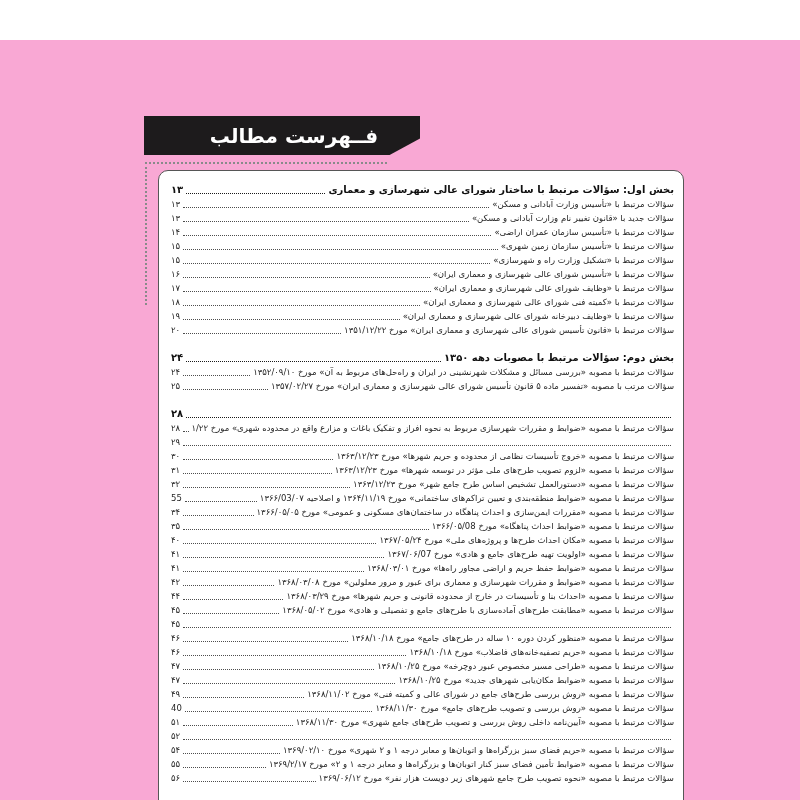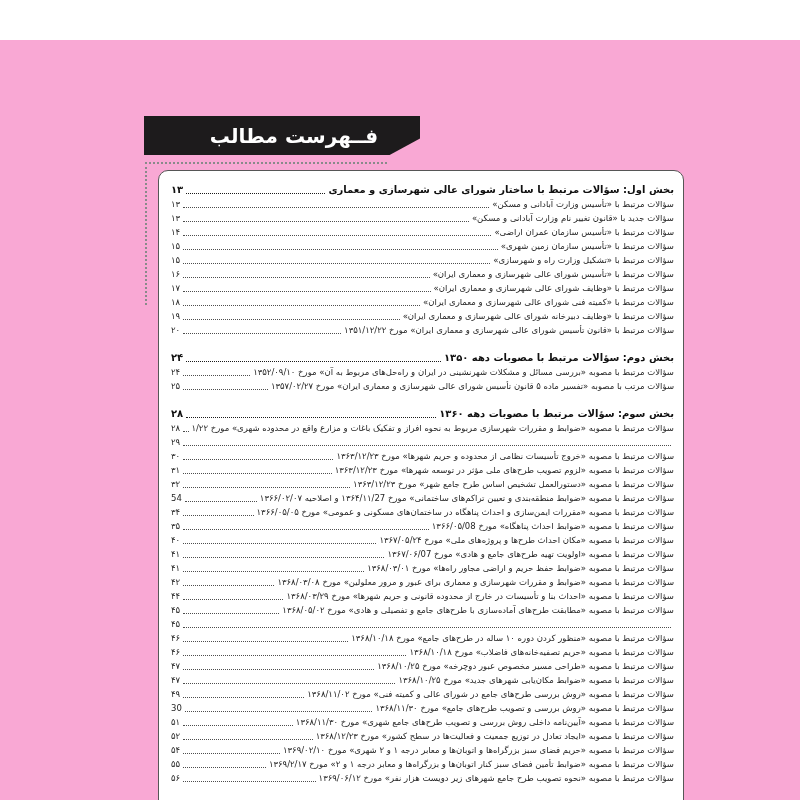--- a/index.html
+++ b/index.html
@@ -133,21 +133,20 @@
             <span class="pg">۲۴</span>
           </div>
           <div class="row ">
             <span class="t">سؤالات مرتب با مصوبه «تفسیر ماده ۵ قانون تأسیس شورای عالی شهرسازی و معماری ایران» مورخ ۱۳۵۷/۰۲/۲۷</span>
             <span class="leader"></span>
             <span class="pg">۲۵</span>
           </div>
         </div>
         <div class="section">
           <div class="row header">
-            <span class="t">بخش سوم: سؤالات مرتبط با مصوبات دهه ۱۳۶۰</span>
             <span class="leader"></span>
             <span class="pg">۲۸</span>
           </div>
           <div class="row ">
             <span class="t">سؤالات مرتبط با مصوبه «ضوابط و مقررات شهرسازی مربوط به نحوه افراز و تفکیک باغات و مزارع واقع در محدوده شهری» مورخ ۱۳۶۲/۰۱/۲۲</span>
             <span class="leader"></span>
             <span class="pg">۲۸</span>
           </div>
           <div class="row ">
             <span class="leader"></span>
@@ -162,23 +161,23 @@
             <span class="t">سؤالات مرتبط با مصوبه «لزوم تصویب طرح‌های ملی مؤثر در توسعه شهرها» مورخ ۱۳۶۳/۱۲/۲۳</span>
             <span class="leader"></span>
             <span class="pg">۳۱</span>
           </div>
           <div class="row ">
             <span class="t">سؤالات مرتبط با مصوبه «دستورالعمل تشخیص اساس طرح جامع شهر» مورخ ۱۳۶۳/۱۲/۲۳</span>
             <span class="leader"></span>
             <span class="pg">۳۲</span>
           </div>
           <div class="row ">
-            <span class="t">سؤالات مرتبط با مصوبه «ضوابط منطقه‌بندی و تعیین تراکم‌های ساختمانی» مورخ ۱۳۶۴/۱۱/27 و اصلاحیه ۱۳۶۶/۰۲/۰۷</span>
-            <span class="leader"></span>
-            <span class="pg">54</span>
+            <span class="t">سؤالات مرتبط با مصوبه «ضوابط منطقه‌بندی و تعیین تراکم‌های ساختمانی» مورخ ۱۳۶۴/۱۱/۱۹ و اصلاحیه ۱۳۶۶/03/۰۷</span>
+            <span class="leader"></span>
+            <span class="pg">55</span>
           </div>
           <div class="row ">
             <span class="t">سؤالات مرتبط با مصوبه «مقررات ایمن‌سازی و احداث پناهگاه در ساختمان‌های مسکونی و عمومی» مورخ ۱۳۶۶/۰۵/۰۵</span>
             <span class="leader"></span>
             <span class="pg">۳۴</span>
           </div>
           <div class="row ">
             <span class="t">سؤالات مرتبط با مصوبه «ضوابط احداث پناهگاه» مورخ ۱۳۶۶/۰۵/08</span>
             <span class="leader"></span>
             <span class="pg">۳۵</span>
@@ -238,29 +237,28 @@
             <span class="pg">۴۷</span>
           </div>
           <div class="row ">
             <span class="t">سؤالات مرتبط با مصوبه «روش بررسی طرح‌های جامع در شورای عالی و کمیته فنی» مورخ ۱۳۶۸/۱۱/۰۲</span>
             <span class="leader"></span>
             <span class="pg">۴۹</span>
           </div>
           <div class="row ">
             <span class="t">سؤالات مرتبط با مصوبه «روش بررسی و تصویب طرح‌های جامع» مورخ ۱۳۶۸/۱۱/۳۰</span>
             <span class="leader"></span>
-            <span class="pg">30</span>
+            <span class="pg">40</span>
           </div>
           <div class="row ">
             <span class="t">سؤالات مرتبط با مصوبه «آیین‌نامه داخلی روش بررسی و تصویب طرح‌های جامع شهری» مورخ ۱۳۶۸/۱۱/۳۰</span>
             <span class="leader"></span>
             <span class="pg">۵۱</span>
           </div>
           <div class="row ">
-            <span class="t">سؤالات مرتبط با مصوبه «ایجاد تعادل در توزیع جمعیت و فعالیت‌ها در سطح کشور» مورخ ۱۳۶۸/۱۲/۲۳</span>
             <span class="leader"></span>
             <span class="pg">۵۲</span>
           </div>
           <div class="row ">
             <span class="t">سؤالات مرتبط با مصوبه «حریم فضای سبز بزرگراه‌ها و اتوبان‌ها و معابر درجه ۱ و ۲ شهری» مورخ ۱۳۶۹/۰۲/۱۰</span>
             <span class="leader"></span>
             <span class="pg">۵۴</span>
           </div>
           <div class="row ">
             <span class="t">سؤالات مرتبط با مصوبه «ضوابط تأمین فضای سبز کنار اتوبان‌ها و بزرگراه‌ها و معابر درجه ۱ و ۲» مورخ ۱۳۶۹/۲/۱۷</span>

